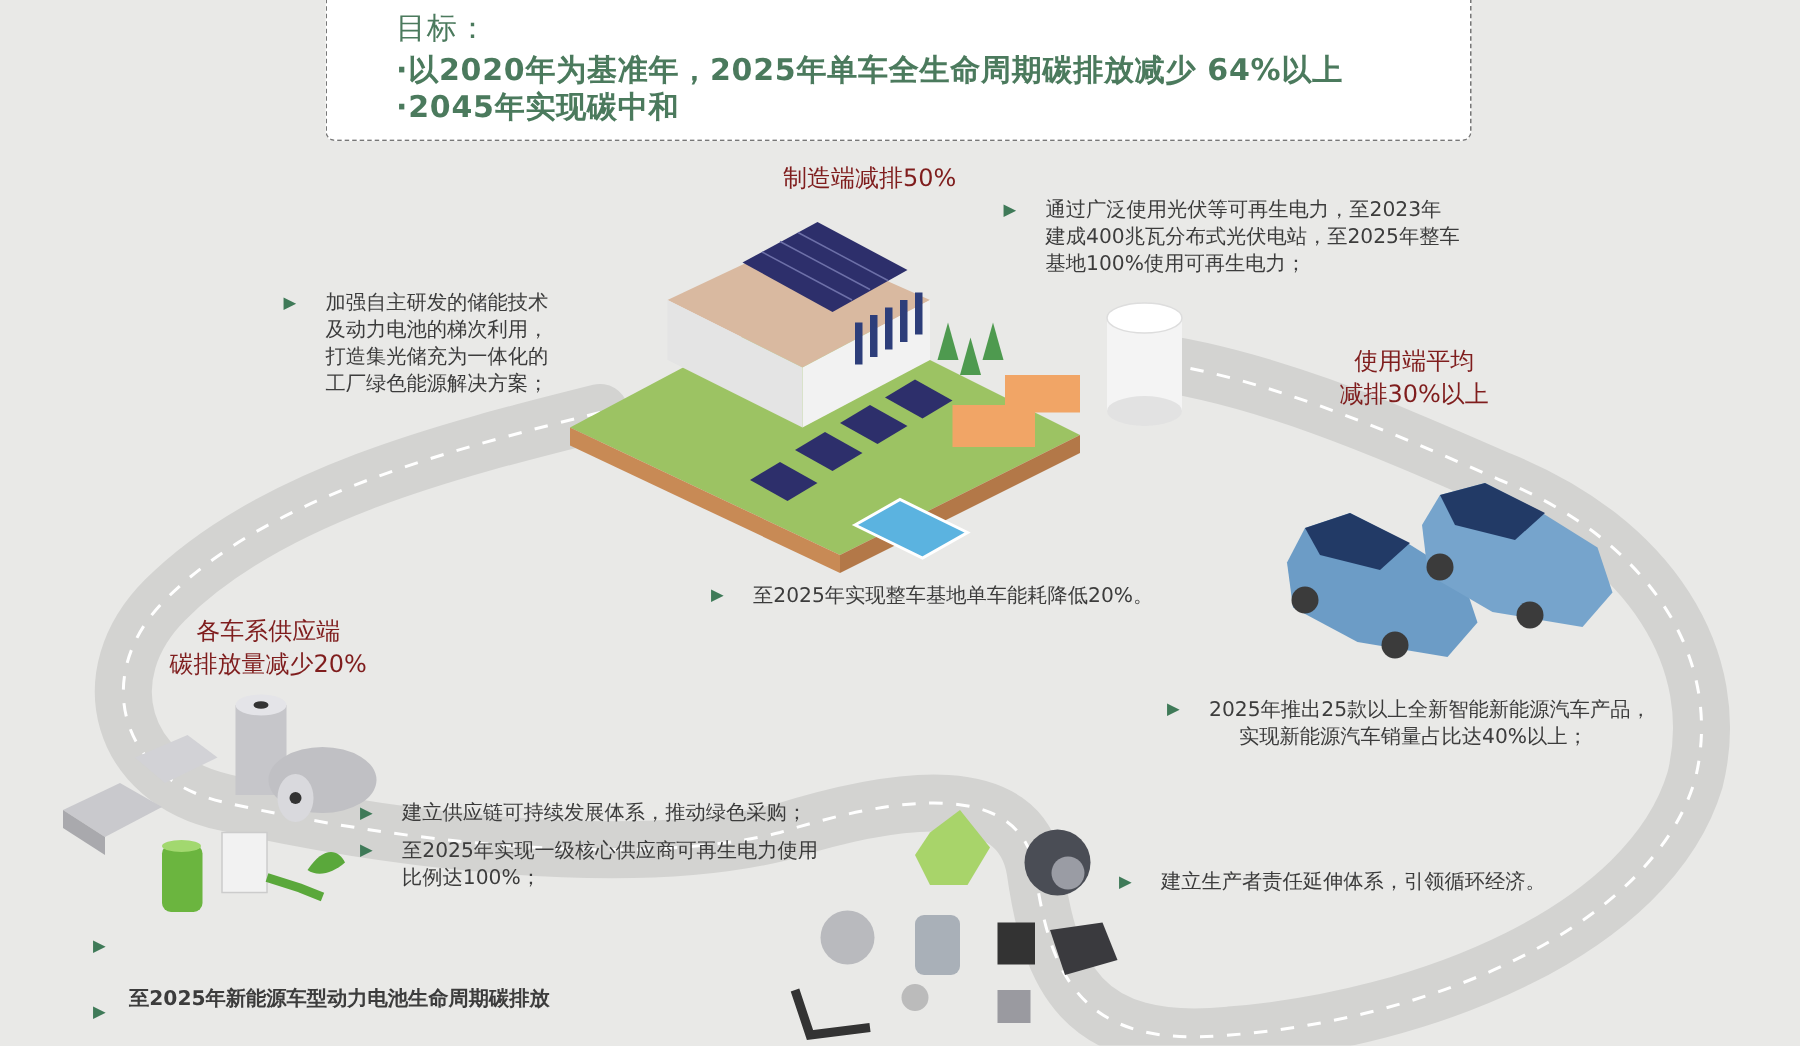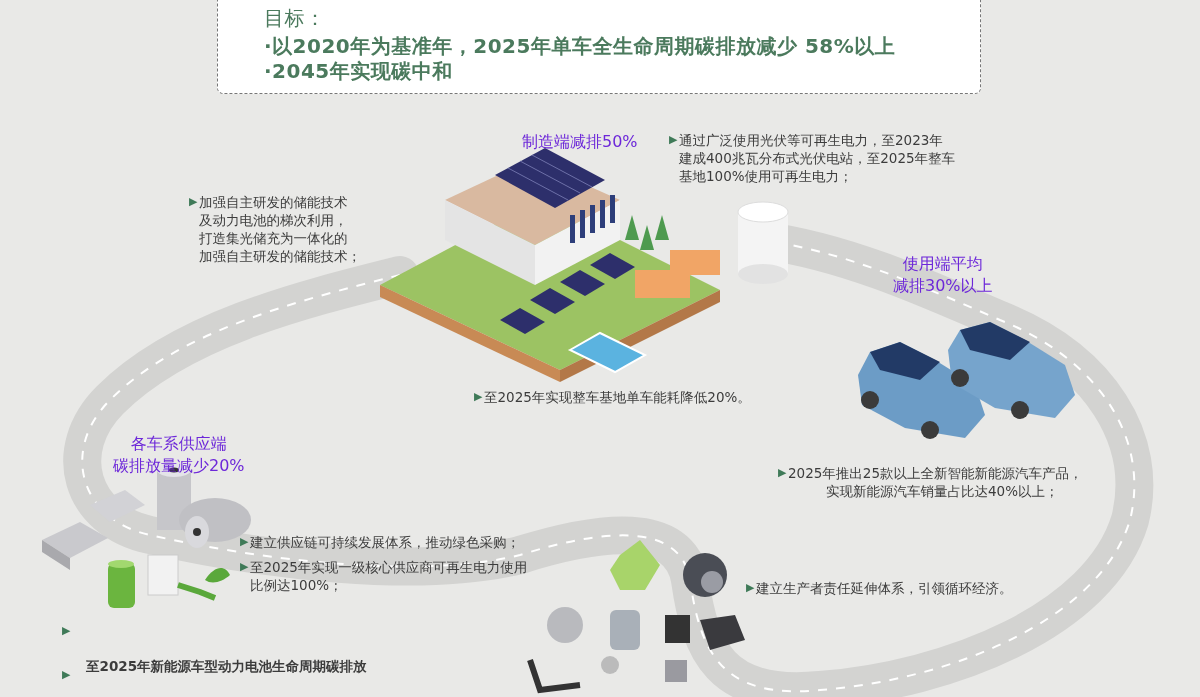--- a/index.html
+++ b/index.html
@@ -3,24 +3,24 @@
 <meta charset="utf-8">
 <style>
   html, body { margin:0; padding:0; }
   body { width:1200px; height:697px; overflow:hidden; background:#e9e9e7; font-family:"DejaVu Sans", "Liberation Sans", sans-serif; position:relative; }
   .canvas { position:absolute; left:0; top:0; width:1200px; height:697px; }
   .goal-box { position:absolute; left:217px; top:-6px; width:764px; height:100px; background:#ffffff; border:1.5px dashed #777; border-radius:6px; box-sizing:border-box; }
   .goal-line { position:absolute; left:46px; color:#4b7a5d; font-weight:bold; font-size:20px; letter-spacing:0.5px; white-space:nowrap; }
   .goal-title { top:10px; font-weight:normal; font-size:20px; }
   .goal-l1 { top:38px; }
   .goal-l2 { top:63px; }
-  .heading { position:absolute; color:#6d28d9; font-size:16px; text-align:center; line-height:22px; white-space:nowrap;margin-top:23px; }
+  .heading { position:absolute; color:#7f1d1d; font-size:16px; text-align:center; line-height:22px; white-space:nowrap; }
   .note { position:absolute; color:#3c3c3c; font-size:13.5px; line-height:18px; }
   .note .tri { position:absolute; left:0; color:#3f7a58; font-size:11px; }
-  .note .txt { display:block; padding-left:10px; white-space:nowrap; }
+  .note .txt { display:block; padding-left:28px; white-space:nowrap; }
   svg { position:absolute; left:0; top:0; }
 </style>
 </head>
 <body>
 
 <div class="canvas">
 
   <svg width="1200" height="697" viewBox="0 0 1200 697">
 
     <g>
@@ -111,40 +111,40 @@
       <path d="M700,620 L735,615 L745,640 L710,650 Z" fill="#3a3a3e"></path>
       <rect x="665" y="615" width="25" height="28" fill="#333"></rect>
       <path d="M530,660 L540,690 L580,685" stroke="#333" stroke-width="6" fill="none"></path>
       <circle cx="610" cy="665" r="9" fill="#bbb"></circle>
       <rect x="665" y="660" width="22" height="22" fill="#9a9aa0"></rect>
     </g>
   </svg>
 
   <div class="goal-box">
     <div class="goal-line goal-title">目标：</div>
-    <div class="goal-line goal-l1">·以2020年为基准年，2025年单车全生命周期碳排放减少 58%以上</div>
+    <div class="goal-line goal-l1">·以2020年为基准年，2025年单车全生命周期碳排放减少 64%以上</div>
     <div class="goal-line goal-l2">·2045年实现碳中和</div>
   </div>
 
   <div class="heading" style="left:522px; top:108px;">制造端减排50%</div>
   <div class="heading" style="left:893px; top:230px;">
     <div>使用端平均</div>
     <div>减排30%以上</div>
   </div>
   <div class="heading" style="left:113px; top:410px;">
     <div>各车系供应端</div>
     <div>碳排放量减少20%</div>
   </div>
 
   <div class="note" style="left:189px; top:193px;">
     <span class="tri">▶</span>
     <span class="txt">加强自主研发的储能技术</span>
     <span class="txt">及动力电池的梯次利用，</span>
     <span class="txt">打造集光储充为一体化的</span>
-    <span class="txt">加强自主研发的储能技术；</span>
+    <span class="txt">工厂绿色能源解决方案；</span>
   </div>
 
   <div class="note" style="left:669px; top:131px;">
     <span class="tri">▶</span>
     <span class="txt">通过广泛使用光伏等可再生电力，至2023年</span>
     <span class="txt">建成400兆瓦分布式光伏电站，至2025年整车</span>
     <span class="txt">基地100%使用可再生电力；</span>
   </div>
 
   <div class="note" style="left:474px; top:388px;">

